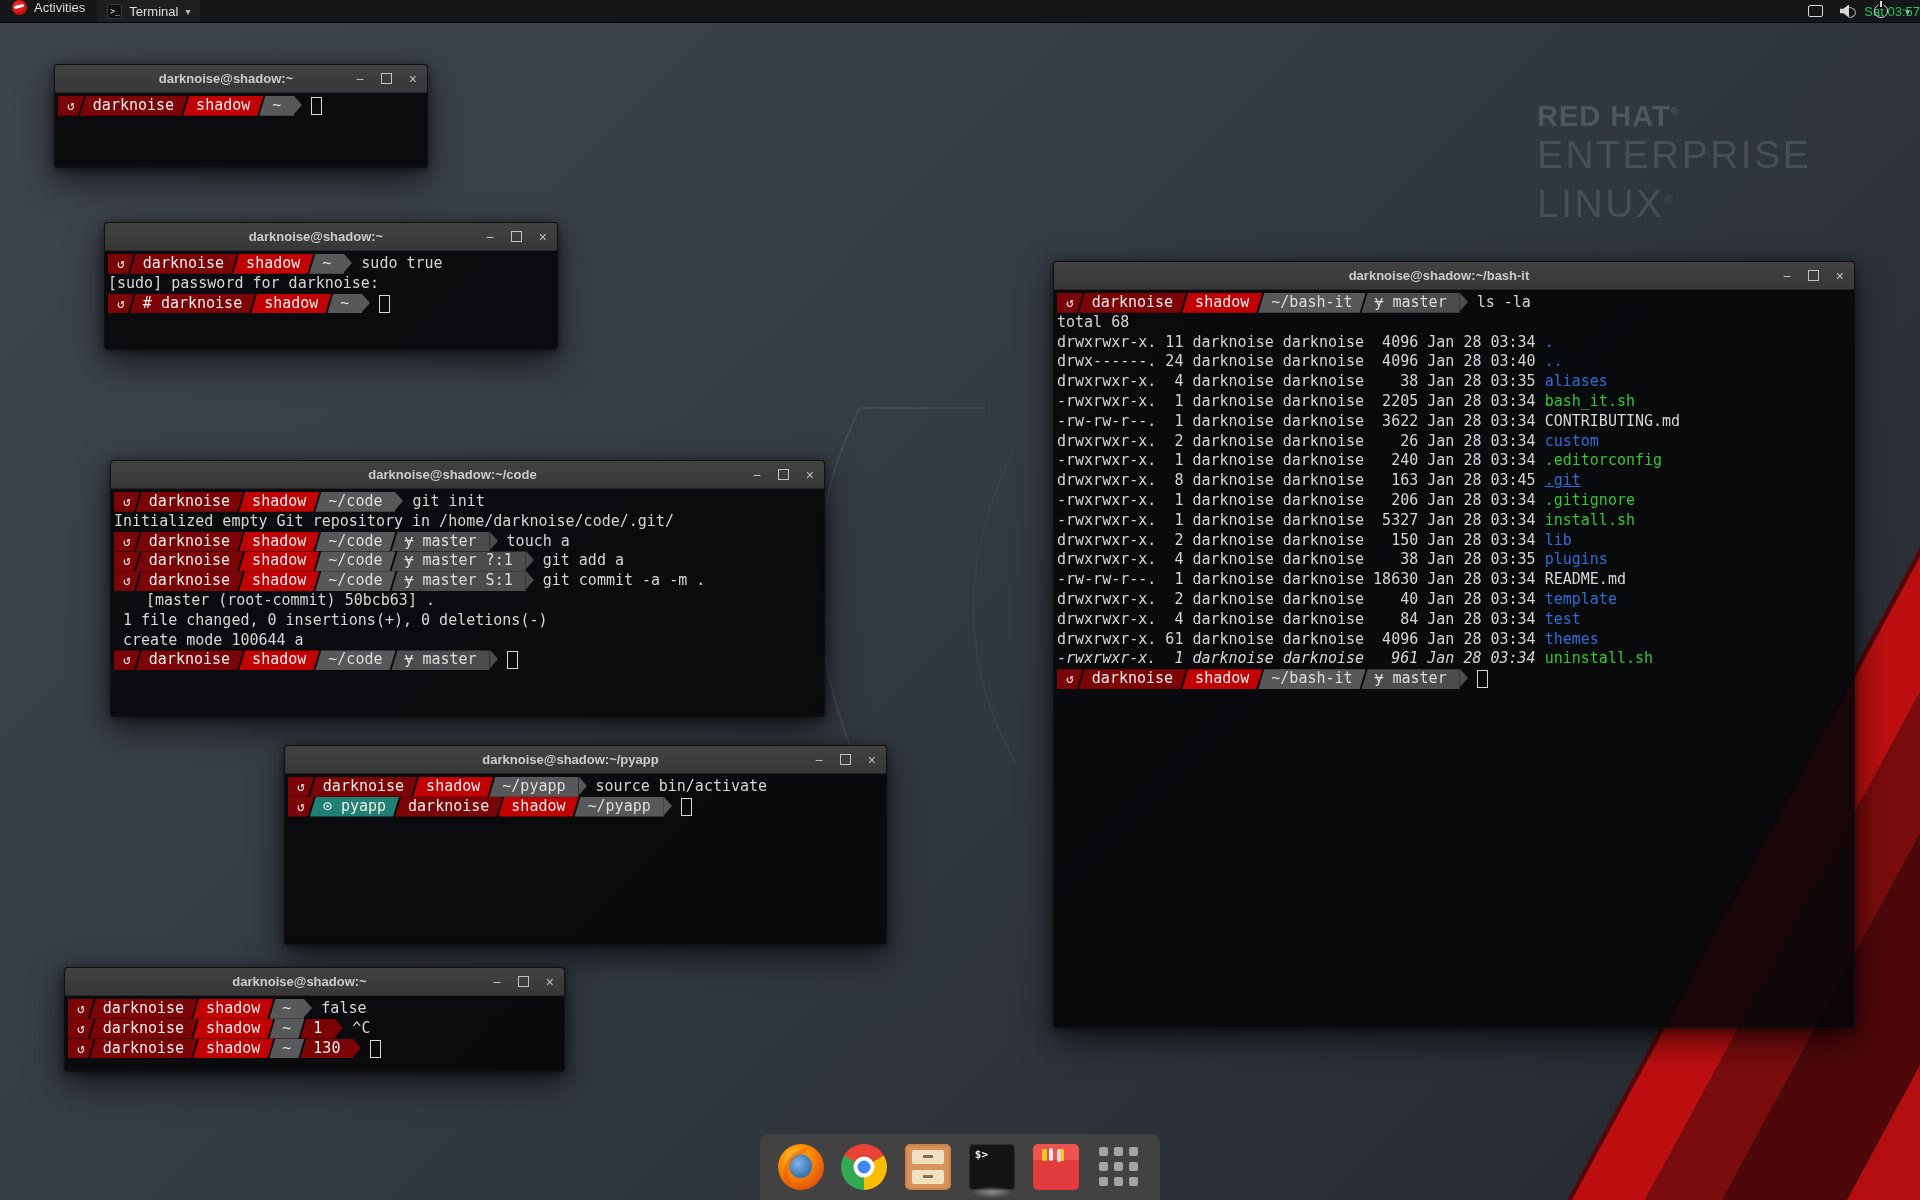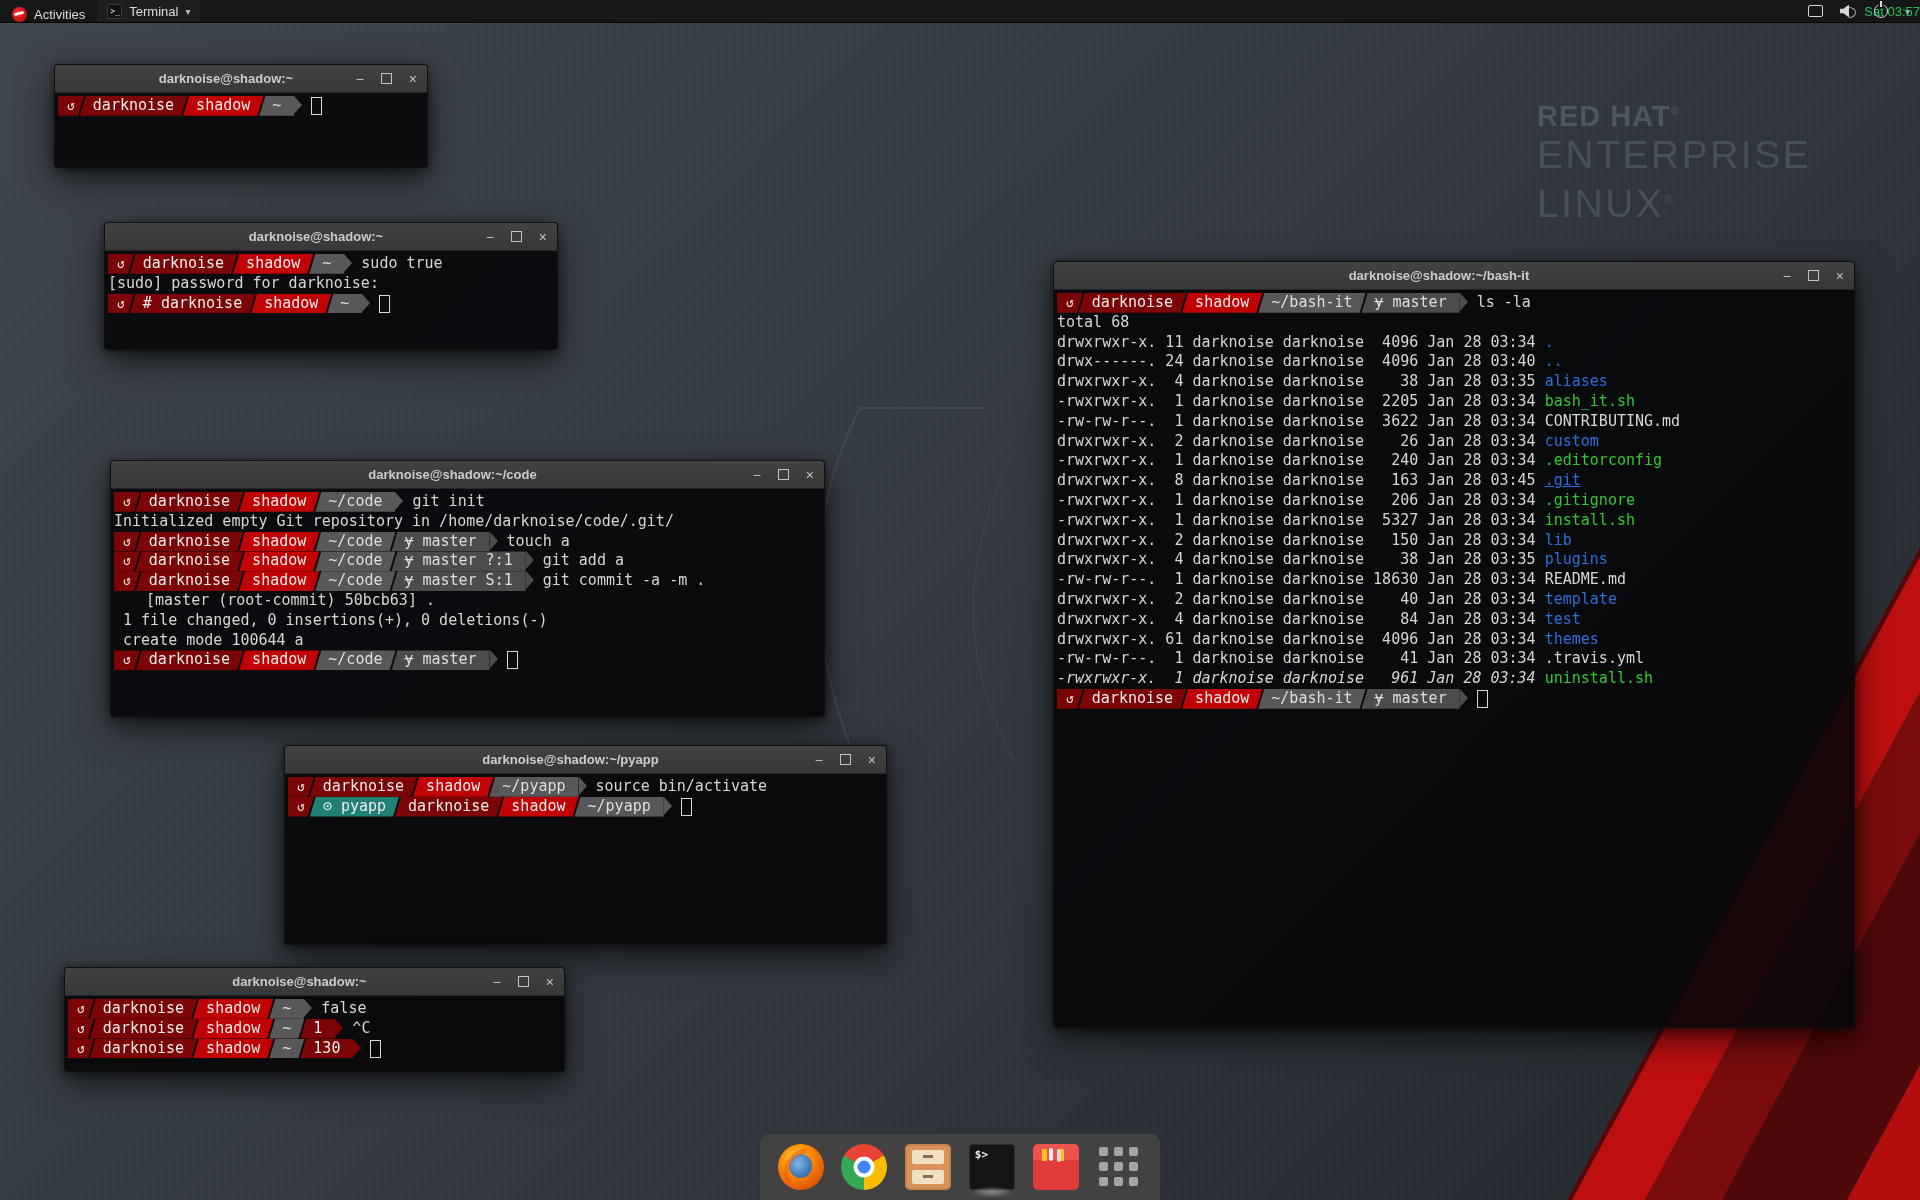--- a/index.html
+++ b/index.html
@@ -11,21 +11,21 @@
   
   #wall-art{position:absolute;left:0;top:0;z-index:1;pointer-events:none;}
   .logo{position:absolute;left:1537px;top:100px;z-index:1;color:#4a525a;user-select:none;}
   .logo .l1{font-size:29px;font-weight:bold;letter-spacing:1px;color:#4e565e;}
   .logo .l2,.logo .l3{font-size:39px;font-weight:400;letter-spacing:2.5px;color:#474f57;line-height:44px;}
   .logo sup{font-size:11px;vertical-align:super;}
   
   #topbar{position:absolute;left:0;top:0;width:1920px;height:22px;background:#151618;z-index:40;
     display:flex;align-items:center;color:#dcdcdc;font-size:13px;border-bottom:1px solid #060606;}
   .tb-left{display:flex;align-items:center;height:100%;}
-  .tb-activities{display:flex;align-items:flex-end;gap:7px;padding:0 12px;height:100%;cursor:default;}
+  .tb-activities{display:flex;align-items:flex-start;gap:7px;padding:0 12px;height:100%;cursor:default;}
   .rh-icon{width:15px;height:15px;border-radius:50%;background:radial-gradient(circle at 40% 35%,#f03030,#b80000);position:relative;}
   .rh-icon::after{content:"";position:absolute;left:2px;top:5px;width:10px;height:3px;background:#fff;border-radius:3px;transform:rotate(-14deg);}
   .tb-appmenu{display:flex;align-items:center;gap:7px;padding:0 10px;height:100%;background:#1d1e20;}
   .term-mini{width:15px;height:15px;background:#101010;border:1px solid #3a3a3a;border-radius:2px;
     font:8px "DejaVu Sans Mono",monospace;color:#e8e8e8;line-height:13px;text-align:left;padding-left:2px;box-sizing:border-box;}
   .tb-caret{font-size:10px;color:#bcbcbc;}
   .tb-clock{position:absolute;left:0;right:0;text-align:right;pointer-events:none;color:#22c55e;}
   .tb-right{margin-left:auto;display:flex;align-items:center;gap:17px;padding-right:10px;height:100%;}
   .scr-icon{width:13px;height:10px;border:1.5px solid #d8d8d8;border-radius:2px;}
   .vol-icon{position:relative;width:17px;height:13px;}
@@ -232,21 +232,20 @@
         <div class="tline"><span style="color: rgb(214, 214, 214);">-rwxrwxr-x.  1 darknoise darknoise   240 Jan 28 03:34 </span><span style="color: rgb(49, 200, 49);">.editorconfig</span></div>
         <div class="tline"><span style="color: rgb(214, 214, 214);">drwxrwxr-x.  8 darknoise darknoise   163 Jan 28 03:45 </span><span style="color: rgb(45, 111, 217); text-decoration: underline;">.git</span></div>
         <div class="tline"><span style="color: rgb(214, 214, 214);">-rwxrwxr-x.  1 darknoise darknoise   206 Jan 28 03:34 </span><span style="color: rgb(49, 200, 49);">.gitignore</span></div>
         <div class="tline"><span style="color: rgb(214, 214, 214);">-rwxrwxr-x.  1 darknoise darknoise  5327 Jan 28 03:34 </span><span style="color: rgb(49, 200, 49);">install.sh</span></div>
         <div class="tline"><span style="color: rgb(214, 214, 214);">drwxrwxr-x.  2 darknoise darknoise   150 Jan 28 03:34 </span><span style="color: rgb(45, 111, 217);">lib</span></div>
         <div class="tline"><span style="color: rgb(214, 214, 214);">drwxrwxr-x.  4 darknoise darknoise    38 Jan 28 03:35 </span><span style="color: rgb(45, 111, 217);">plugins</span></div>
         <div class="tline"><span style="color: rgb(214, 214, 214);">-rw-rw-r--.  1 darknoise darknoise 18630 Jan 28 03:34 </span><span style="color: rgb(214, 214, 214);">README.md</span></div>
         <div class="tline"><span style="color: rgb(214, 214, 214);">drwxrwxr-x.  2 darknoise darknoise    40 Jan 28 03:34 </span><span style="color: rgb(45, 111, 217);">template</span></div>
         <div class="tline"><span style="color: rgb(214, 214, 214);">drwxrwxr-x.  4 darknoise darknoise    84 Jan 28 03:34 </span><span style="color: rgb(45, 111, 217);">test</span></div>
         <div class="tline"><span style="color: rgb(214, 214, 214);">drwxrwxr-x. 61 darknoise darknoise  4096 Jan 28 03:34 </span><span style="color: rgb(45, 111, 217);">themes</span></div>
-        <div class="tline"><span style="color: rgb(214, 214, 214);">-rw-rw-r--.  1 darknoise darknoise    41 Jan 28 03:34 </span><span style="color: rgb(214, 214, 214);">.travis.yml</span></div>
         <div class="tline"><span style="color: rgb(214, 214, 214); font-style: italic;">-rwxrwxr-x.  1 darknoise darknoise   961 Jan 28 03:34 </span><span style="color: rgb(49, 200, 49);">uninstall.sh</span></div>
         <div class="tline"><span class="seg seg-first seg-icon" style="background: rgb(123, 4, 6);">↺</span><span class="seg" style="background: rgb(123, 4, 6);">darknoise</span><span class="seg" style="background: rgb(192, 2, 4);">shadow</span><span class="seg" style="background: rgb(88, 88, 91); color: rgb(222, 222, 222);">~/bash-it</span><span class="seg seg-last" style="background: rgb(76, 76, 79); color: rgb(222, 222, 222);">ɏ master</span><span class="pl-arrow" style="border-left-color: rgb(76, 76, 79);"></span><span class="cursor"></span></div>
       </div>
   </div>
 
   <div id="dock">
     <div class="dock-item">
         <div class="ic ic-firefox"></div>
       </div>
     <div class="dock-item">

